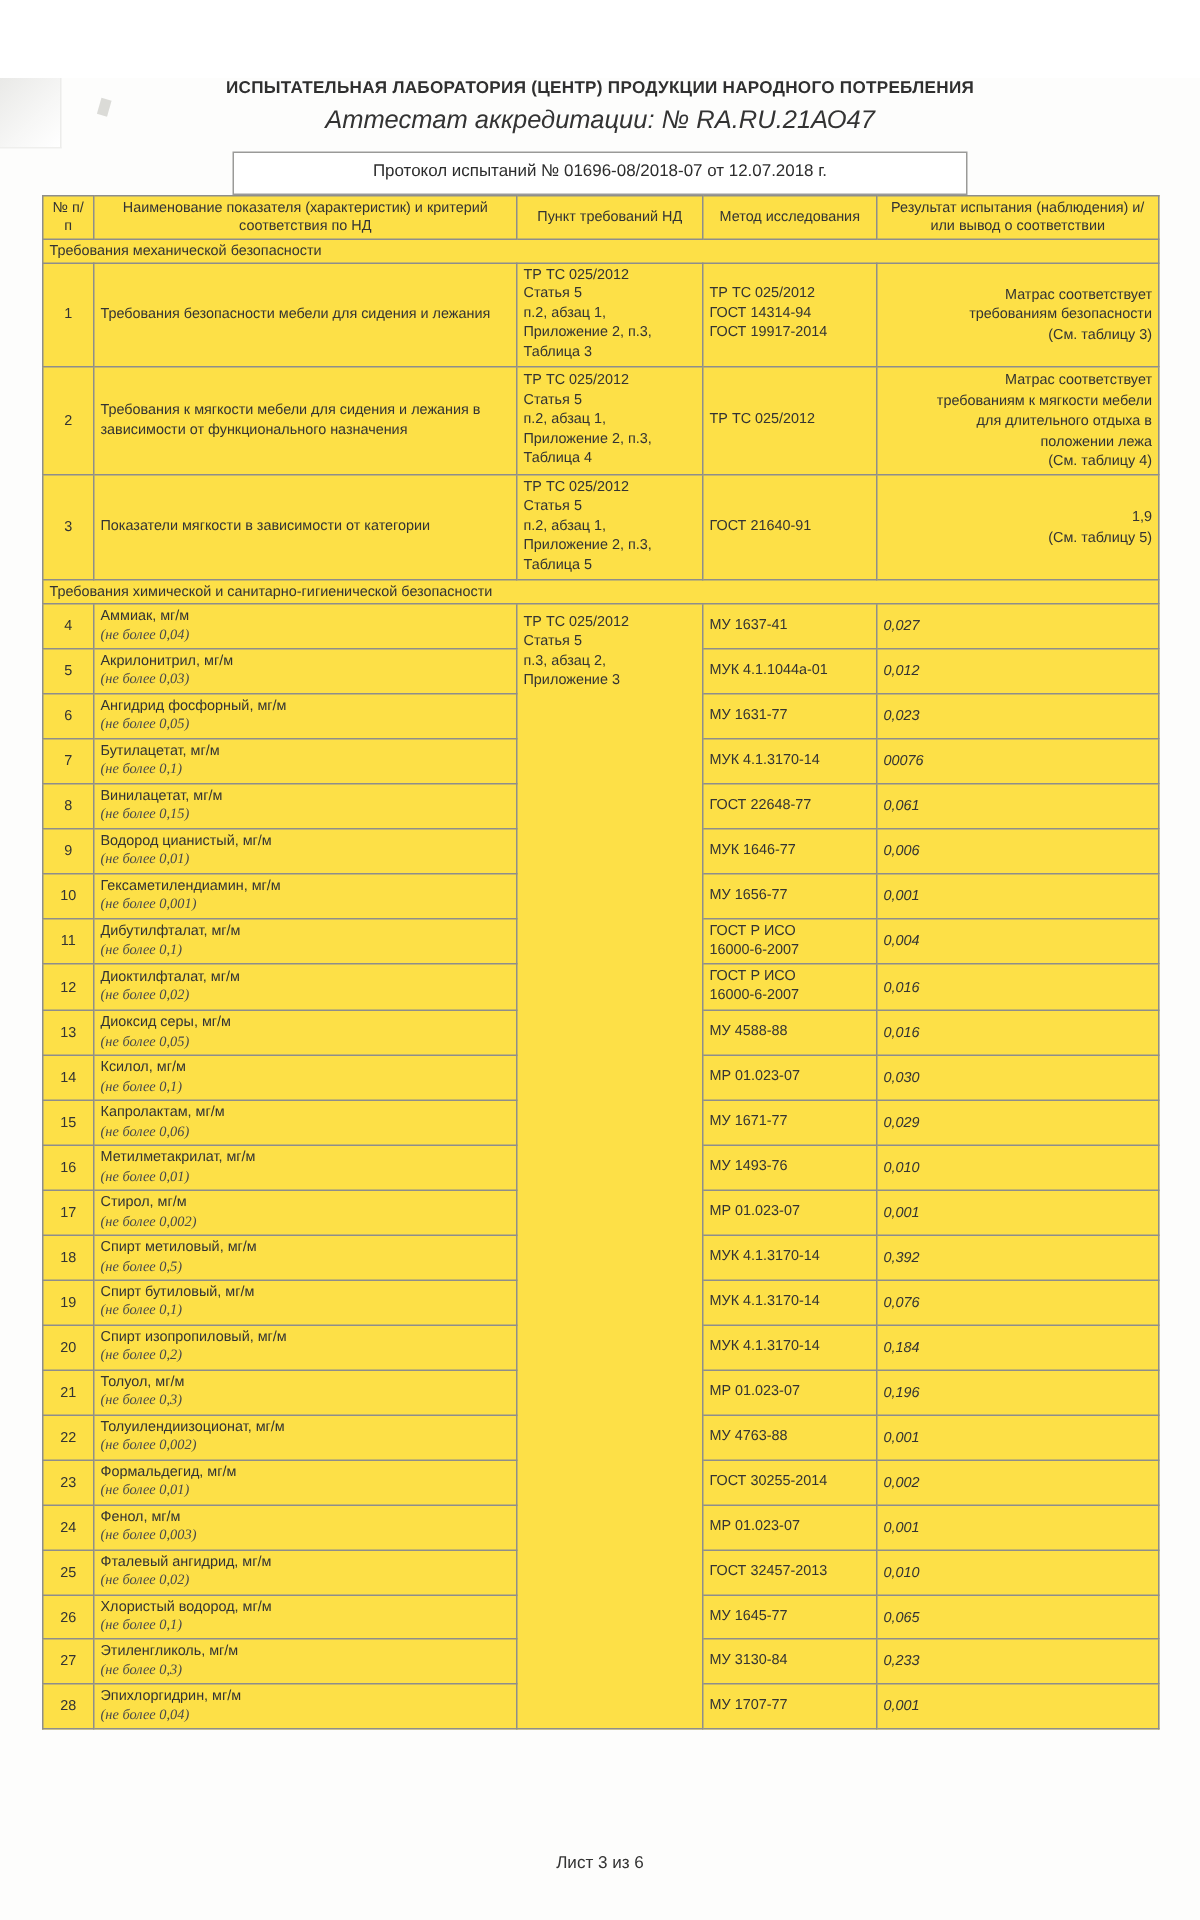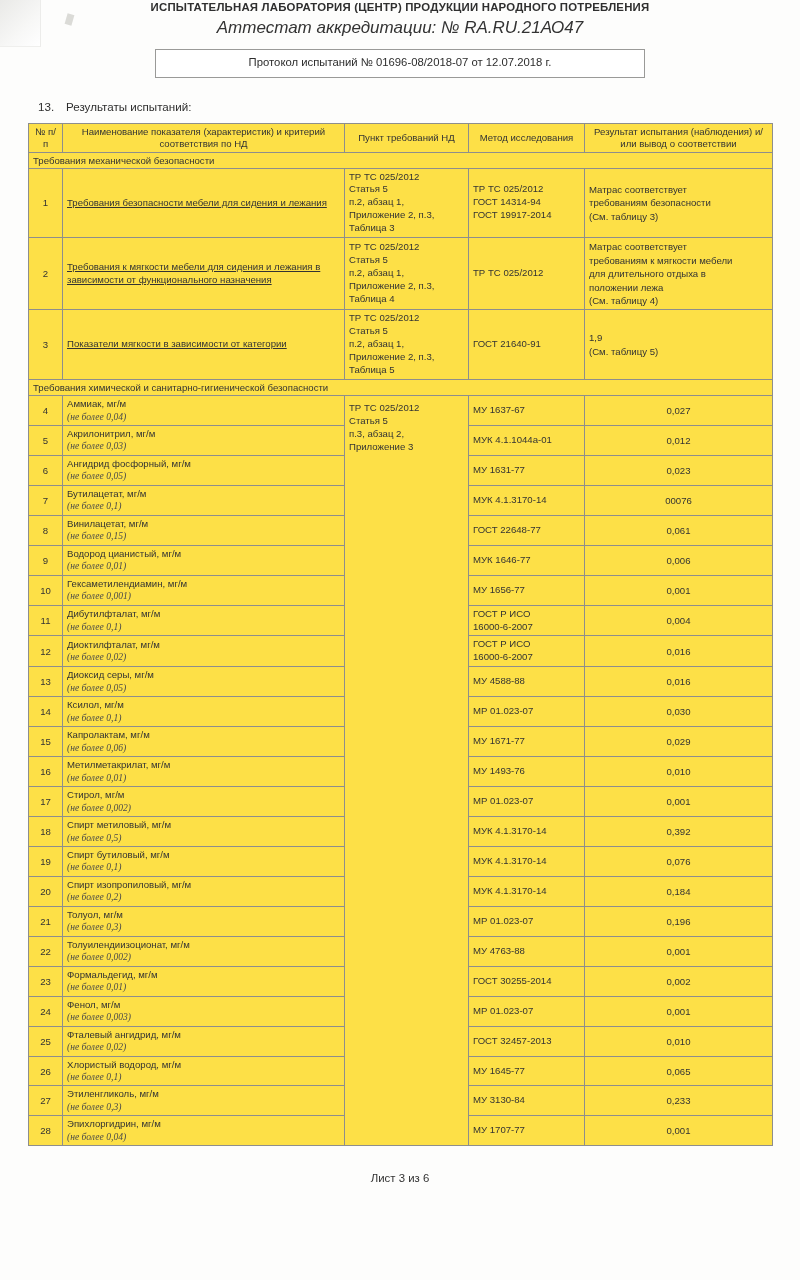--- a/index.html
+++ b/index.html
@@ -34,20 +34,21 @@
   }
   .scan-mark {
     position: absolute;
     top: 14px; left: 66px;
     width: 7px; height: 11px;
     background: #cfcfcb;
     transform: rotate(16deg);
     opacity: .75;
   }
   .header {
+    margin-top: 52px;
     text-align: center;
     line-height: 1.35;
   }
   .header .l1, .header .l2 {
     font-size: 11.4px;
     letter-spacing: .2px;
     font-weight: 600;
     color: #2f2f2f;
   }
   .header .l3 {
@@ -126,58 +127,56 @@
     color: #4a4a4a;
     display: block;
     font-family: Liberation Serif, serif;
   }
   td.ctr {
     text-align: left;
     line-height: 1.35;
     white-space: pre-line;
   }
   td.res {
-    text-align: left;
+    text-align: right;
     line-height: 1.4;
     white-space: pre-line;
     font-size: 9.8px;
   }
   td.res-num {
-    text-align: center;
+    text-align: left;
     font-size: 10px;
     vertical-align: bottom;
     padding-bottom: 4px;
+    font-style: italic;
   }
   .faded { color: #9b9b9b; }
   .footer {
     position: absolute;
     left: 0; right: 0;
-    bottom: 96px;
+    bottom: 84px;
     text-align: center;
     font-size: 11.4px;
     color: #333;
   }
-  .bigcell-pad { padding: 6px 4px; text-decoration: underline; }
+  .bigcell-pad { padding: 6px 4px; }
 </style>
 </head>
 <body>
 
 <div class="page">
   <div class="scan-corner"></div>
   <div class="scan-mark"></div>
 
   <div class="header">
     <div class="l1">ИСПЫТАТЕЛЬНАЯ ЛАБОРАТОРИЯ (ЦЕНТР) ПРОДУКЦИИ НАРОДНОГО ПОТРЕБЛЕНИЯ</div>
     <div class="l3">Аттестат аккредитации: № RA.RU.21АО47</div>
     <div class="protocol-box">Протокол испытаний № 01696-08/2018-07 от 12.07.2018 г.</div>
   </div>
 
-  <div class="section-title">
-    <span class="num">13.</span><span>Результаты испытаний:</span>
-  </div>
 
   <table class="results">
     <colgroup>
       <col class="c1">
         <col class="c2">
         <col class="c3">
         <col class="c4">
         <col class="c5">
     </colgroup>
     <thead>
@@ -248,21 +247,21 @@
       </tr>
     </tbody>
     <tbody id="chem-body">
         <tr>
           <td class="idx">4</td>
           <td class="name">Аммиак, мг/м<span class="sub">(не более 0,04)</span></td>
           <td class="ctr" rowspan="25" style="vertical-align: top; padding-top: 6px;">ТР ТС 025/2012
 Статья 5
 п.3, абзац 2,
 Приложение 3</td>
-          <td class="ctr">МУ 1637-67</td>
+          <td class="ctr">МУ 1637-41</td>
           <td class="res-num">0,027</td>
         </tr>
         <tr>
           <td class="idx">5</td>
           <td class="name">Акрилонитрил, мг/м<span class="sub">(не более 0,03)</span></td>
           <td class="ctr">МУК 4.1.1044а-01</td>
           <td class="res-num">0,012</td>
         </tr>
         <tr>
           <td class="idx">6</td>

